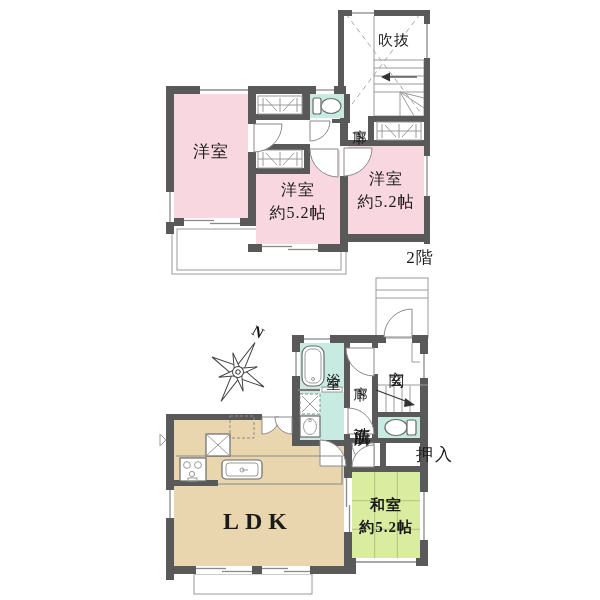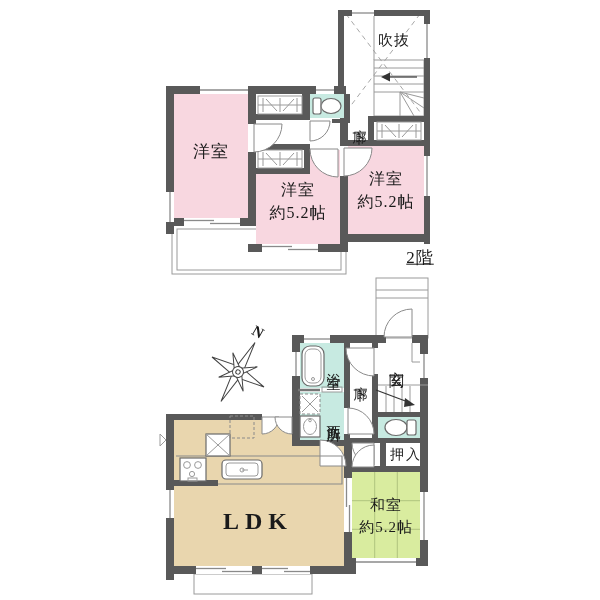--- a/index.html
+++ b/index.html
@@ -11,21 +11,21 @@
   .thin2{stroke:#9a9a9a;stroke-width:1;fill:none;}
   .fix{stroke:#6a6a6a;stroke-width:1.2;fill:#ffffff;}
   .door{stroke:#8a8a8a;stroke-width:1;fill:#ffffff;}
   .winline{stroke:#8a8a8a;stroke-width:1.3;fill:none;}
   .dash{stroke:#a8a8a8;stroke-width:1;fill:none;stroke-dasharray:5 4;}
   .tat{stroke:#afc47e;stroke-width:1;fill:none;}
   .lbl{position:absolute;transform:translate(-50%,-50%);white-space:nowrap;
        text-align:center;line-height:1.45;letter-spacing:1px;}
   .vert{writing-mode:vertical-rl;text-orientation:upright;letter-spacing:3px;line-height:1;}
   .s17{font-size:17px;} .s16{font-size:16px;} .s15{font-size:15px;}
-  .s14{font-size:14px;} .s13{font-size:14px;}
+  .s14{font-size:14px;} .s13{font-size:17px;margin-left:29px;}
   .ldk-name{font-size:24px;letter-spacing:6px;display:block;font-weight:bold;}
   .ldk-size{font-size:17px;display:block;}
   .north{font-weight:bold;font-size:15px;transform:translate(-50%,-50%) rotate(30deg);}
 </style>
 </head>
 <body>
 
 <div id="plan">
 
 <svg id="linework" width="600" height="600" viewBox="0 0 600 600">
@@ -298,32 +298,32 @@
 </div>
 <div class="lbl s16" style="left:298px;top:201px;">
   <span style="display:block">洋室</span>
   <span style="display:block">約5.2帖</span>
 </div>
 <div class="lbl s16" style="left:386px;top:190px;">
   <span style="display:block">洋室</span>
   <span style="display:block">約5.2帖</span>
 </div>
 
-<div class="lbl s17" style="left:420px;top:258px;text-decoration:underline;">2階</div>
+<div class="lbl s17" style="left:420px;top:258px;">2階</div>
 
 <div class="lbl s14 vert" style="left:333px;top:365px;">浴室</div>
 <div class="lbl s13 vert" style="left:333px;top:416px;letter-spacing:1px;">洗面所</div>
 <div class="lbl s14 vert" style="left:360px;top:378px;">廊下</div>
 <div class="lbl s15 vert" style="left:396px;top:362px;">玄関</div>
 <div class="lbl s13" style="left:406px;top:455px;letter-spacing:2px;">押入</div>
 
 <div class="lbl" style="left:258px;top:521px;">
   <span class="ldk-name">LDK</span>
 </div>
-<div class="lbl s15" style="left:386px;top:517px;">
+<div class="lbl s15" style="left:386px;top:517px;font-weight:bold;">
   <span style="display:block">和室</span>
   <span style="display:block">約5.2帖</span>
 </div>
 
 <div class="lbl s17" style="left:413px;top:583px;margin-top:44px;">1階</div>
 <div class="lbl north" style="left:258px;top:333px;">N</div>
 
 </div>
 
 </body></html>

